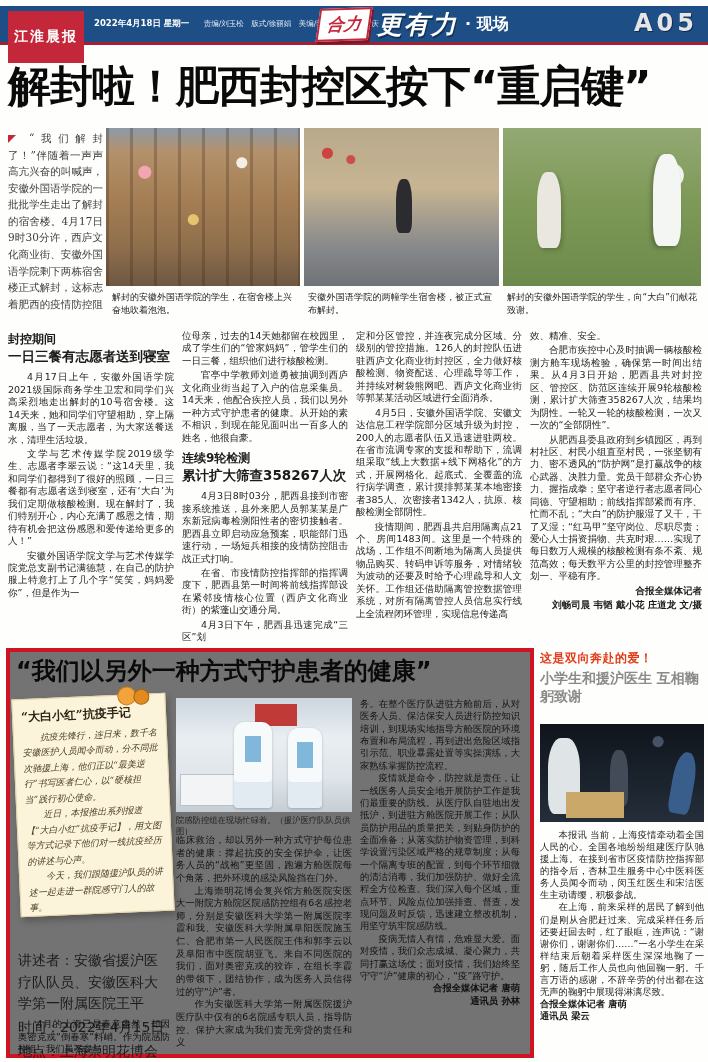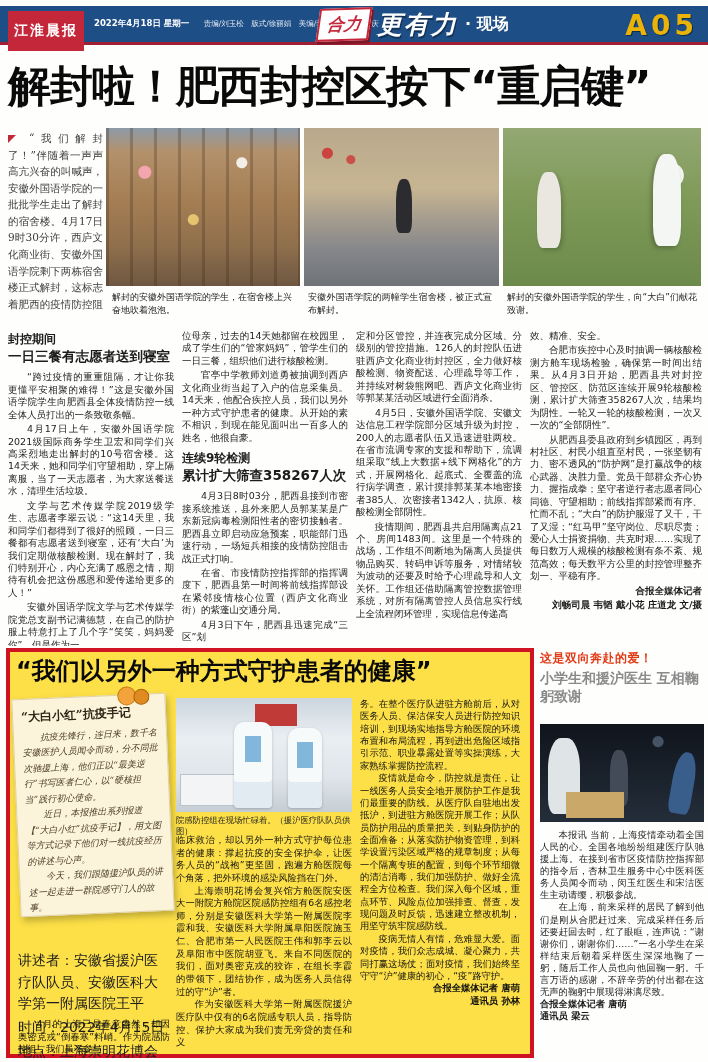--- a/index.html
+++ b/index.html
@@ -4,31 +4,31 @@
 <style>
   html,body{margin:0;padding:0;}
   body{width:708px;height:1062px;position:relative;background:#fff;
        font-family:"DejaVu Sans",sans-serif;color:#111;}
   .page{position:absolute;inset:0;overflow:hidden;background:#fefefc;}
 
   
   .masthead{position:absolute;left:0;top:6px;width:708px;height:36px;background:#1d4e86;
             border-bottom:3px solid #a01f33;z-index:2;}
   .paper-logo{position:absolute;left:8px;top:5px;background:#c5273a;color:#fff;font-weight:900;
-              font-size:14px;padding:11px 6px;letter-spacing:2px;}
+              font-size:14px;padding:17px 6px;letter-spacing:2px;}
   .mast-meta{position:absolute;left:94px;top:12px;color:#dfe7f2;font-size:7.5px;white-space:nowrap;}
   .dateline{font-weight:bold;font-size:8.5px;margin-right:12px;color:#fff;}
   .emblem{position:absolute;left:318px;top:2px;display:flex;align-items:center;gap:7px;z-index:3;}
   .emblem-logo{display:inline-block;background:#fff;color:#c5273a;border:2px solid #c5273a;
                transform:skewX(-10deg) rotate(-2deg);font-weight:900;font-style:italic;font-size:17px;
                padding:3px 7px;box-shadow:2px 3px 0 #7d1626;}
   .emblem-slogan{font-size:25px;font-weight:900;font-style:italic;color:#fff;letter-spacing:2px;
                  text-shadow:1px 2px 0 rgba(0,0,0,.35);}
   .emblem-section{font-size:16px;font-weight:bold;color:#fff;}
-  .page-num{position:absolute;right:10px;top:3px;color:#eab308;font-size:28px;font-weight:900;
+  .page-num{position:absolute;right:10px;top:3px;color:#e5e5e5;font-size:24px;font-weight:900;
             letter-spacing:4px;text-shadow:1px 1px 0 #0d2c52;}
 
   
   .headline{position:absolute;left:8px;top:58px;width:698px;margin:0;font-size:43px;font-weight:900;
             color:#0a0a0a;white-space:nowrap;letter-spacing:-1px;}
   .intro{position:absolute;left:8px;top:130px;width:95px;height:180px;font-size:10.5px;line-height:1.58;
          color:#3c3c3c;text-align:justify;font-family:"DejaVu Serif",serif;overflow:hidden;}
   .tri{display:inline-block;width:0;height:0;vertical-align:middle;}
   .tri-start{border-top:8px solid #c5273a;border-right:8px solid transparent;margin-right:3px;}
 
@@ -59,21 +59,21 @@
   .bodycol p{margin:0 0 2px;text-indent:2em;}
   .bodycol p.cont{text-indent:0;}
   .kicker{font-size:12px;font-weight:900;margin:2px 0 0;}
   .colhead{font-size:13.5px;font-weight:900;margin:0 0 6px;}
   .col1{left:8px;width:166px;}.col2{left:182px;width:166px;}
   .col3{left:356px;width:166px;}.col4{left:530px;width:172px;}
   .col2 .kicker{margin-top:7px;}
   .byline{text-align:right;text-indent:0 !important;margin-top:3px;font-weight:bold;}
 
   
-  .feature{position:absolute;left:6px;top:648px;width:520px;height:402px;border:4px solid #cf1322;background:#fde047;}
+  .feature{position:absolute;left:6px;top:648px;width:520px;height:402px;border:4px solid #cf1322;background:#737373;}
   .f-title{position:absolute;left:6px;top:3px;margin:0;font-size:24px;font-weight:900;white-space:nowrap;color:#0a0a0a;}
   .note{position:absolute;left:6px;top:44px;width:136px;height:198px;background:#fcf4da;border:1px solid #e0d2a8;
         box-shadow:2px 4px 7px rgba(0,0,0,.25);transform:rotate(-2.5deg);padding:9px 8px;
         font-family:"DejaVu Serif",serif;color:#4a3a26;}
   .note-head{font-size:12px;font-weight:900;color:#2e2416;margin-bottom:5px;}
   .note p{margin:0;font-size:9px;line-height:1.72;text-indent:2em;font-style:italic;}
   .pin{position:absolute;border-radius:50%;}
   .pin1{width:17px;height:17px;right:28px;top:-9px;background:#f2a33c;border:1px solid #c97b14;}
   .pin2{width:14px;height:14px;right:15px;top:-6px;background:#e08a1f;border:1px solid #a86410;}
   .f-speaker{position:absolute;left:8px;top:298px;width:150px;font-size:14px;line-height:1.55;color:#1c1c1c;}
@@ -151,21 +151,20 @@
     <div class="fig fig-student"></div>
     <div class="fig fig-dabai"></div>
   </div>
   <div class="cap cap1">解封的安徽外国语学院的学生，在宿舍楼上兴奋地吹着泡泡。</div>
   <div class="cap cap2">安徽外国语学院的两幢学生宿舍楼，被正式宣布解封。</div>
   <div class="cap cap3">解封的安徽外国语学院的学生，向“大白”们献花致谢。</div>
 
   <div class="bodycol col1">
     <div class="kicker">封控期间</div>
     <div class="colhead">一日三餐有志愿者送到寝室</div>
-    <p>“跨过疫情的重重阻隔，才让你我更懂平安相聚的难得！”这是安徽外国语学院学生向肥西县全体疫情防控一线全体人员打出的一条致敬条幅。</p>
     <p>4月17日上午，安徽外国语学院2021级国际商务学生卫宏和同学们兴高采烈地走出解封的10号宿舍楼。这14天来，她和同学们守望相助，穿上隔离服，当了一天志愿者，为大家送餐送水，清理生活垃圾。</p>
     <p>文学与艺术传媒学院2019级学生、志愿者李翠云说：“这14天里，我和同学们都得到了很好的照顾，一日三餐都有志愿者送到寝室，还有‘大白’为我们定期做核酸检测。现在解封了，我们特别开心，内心充满了感恩之情，期待有机会把这份感恩和爱传递给更多的人！”</p>
     <p>安徽外国语学院文学与艺术传媒学院党总支副书记满德慧，在自己的防护服上特意打上了几个字“笑笑，妈妈爱你”，但是作为一</p>
   </div>
 
   <div class="bodycol col2">
     <p class="cont">位母亲，过去的14天她都留在校园里，成了学生们的“管家妈妈”，管学生们的一日三餐，组织他们进行核酸检测。</p>
     <p>官亭中学教师刘道勇被抽调到西庐文化商业街当起了入户的信息采集员。14天来，他配合疾控人员，我们以另外一种方式守护患者的健康。从开始的素不相识，到现在能见面叫出一百多人的姓名，他很自豪。</p>
     <div class="kicker">连续9轮检测</div>
     <div class="colhead">累计扩大筛查358267人次</div>

